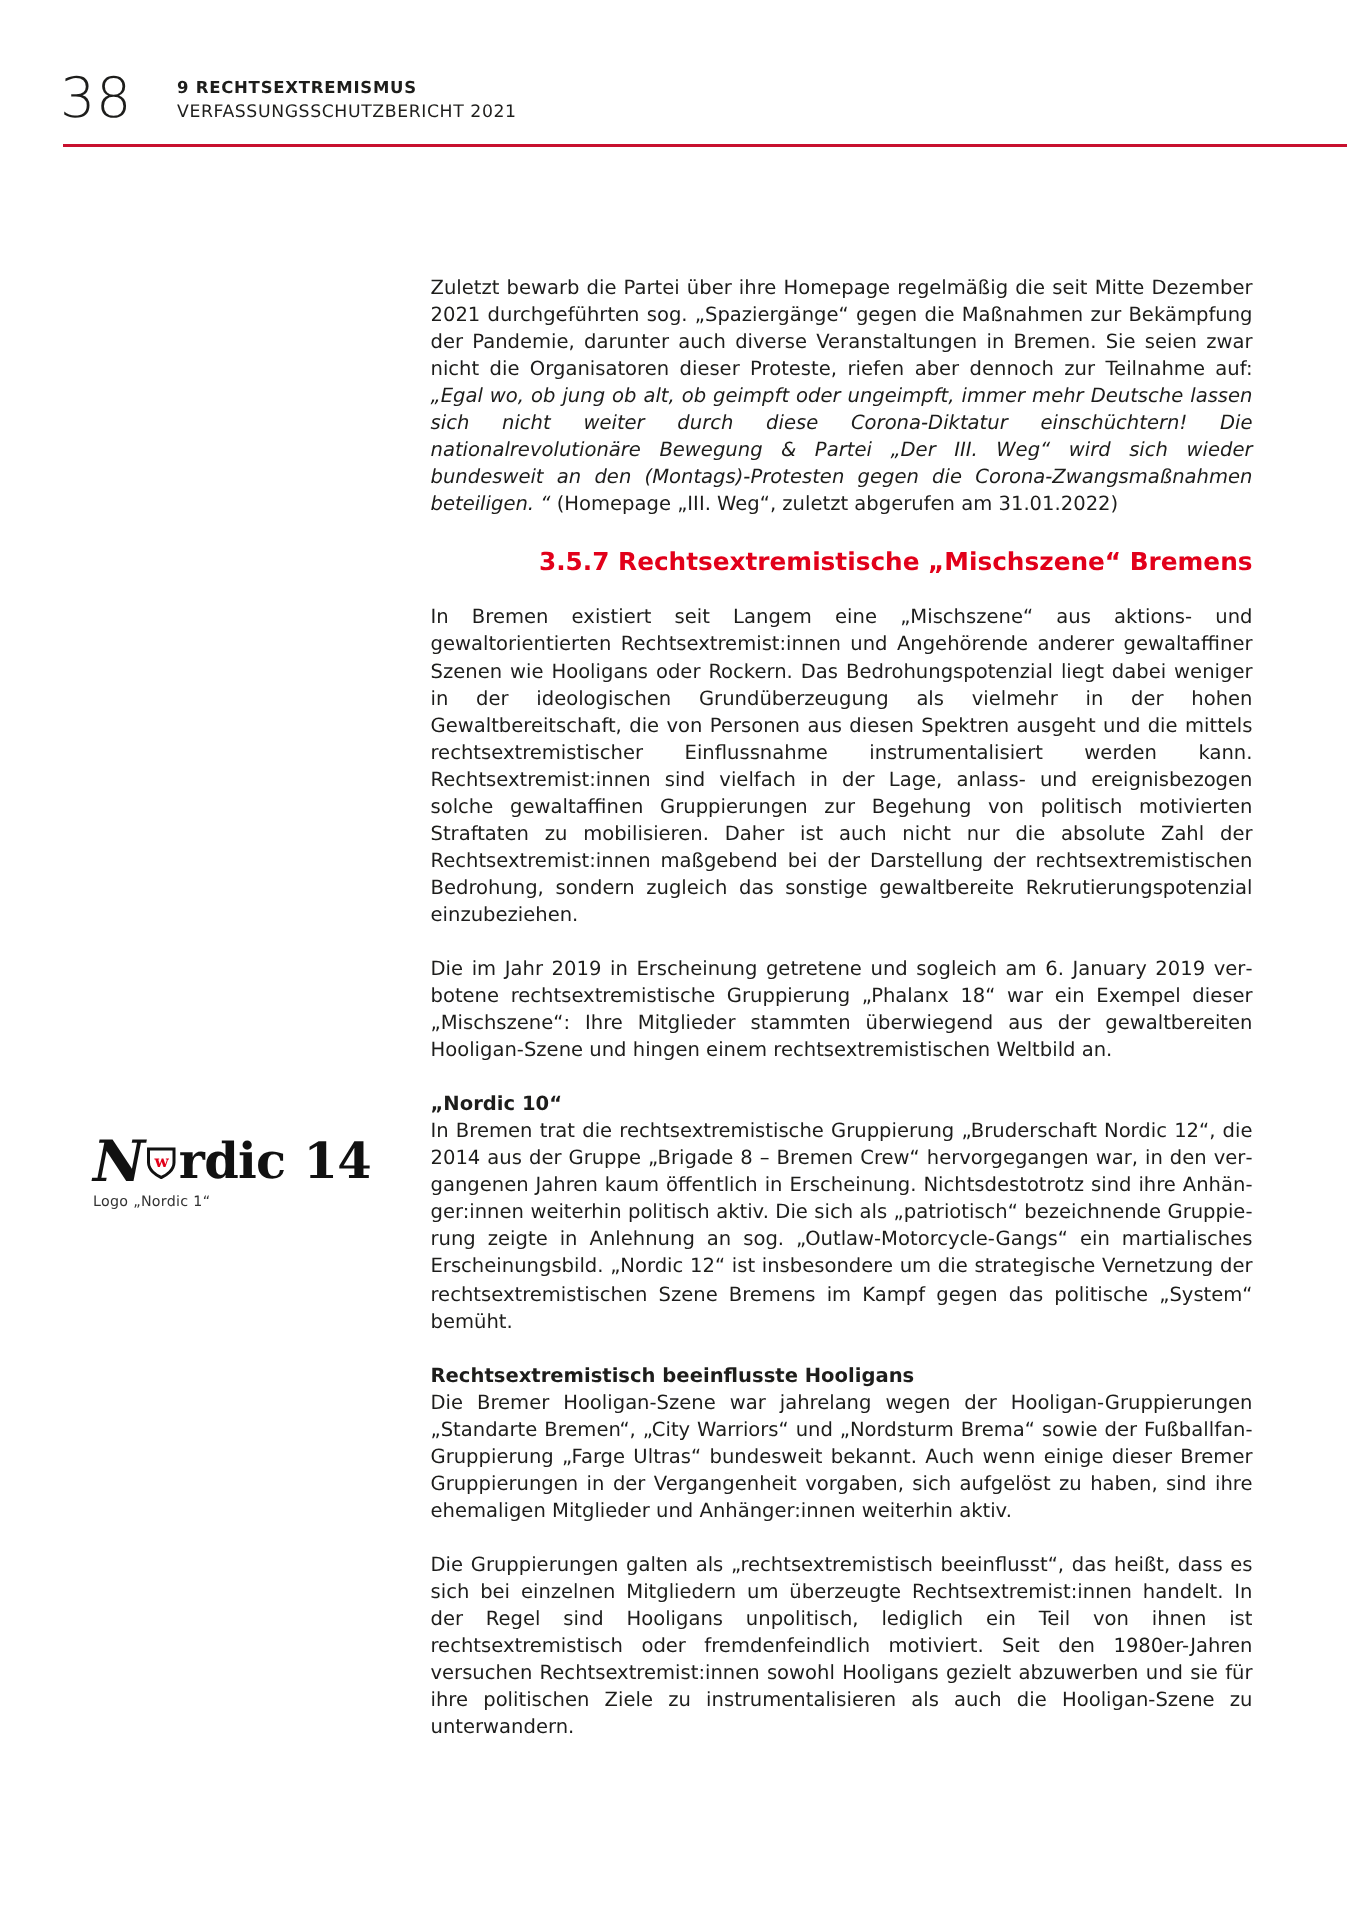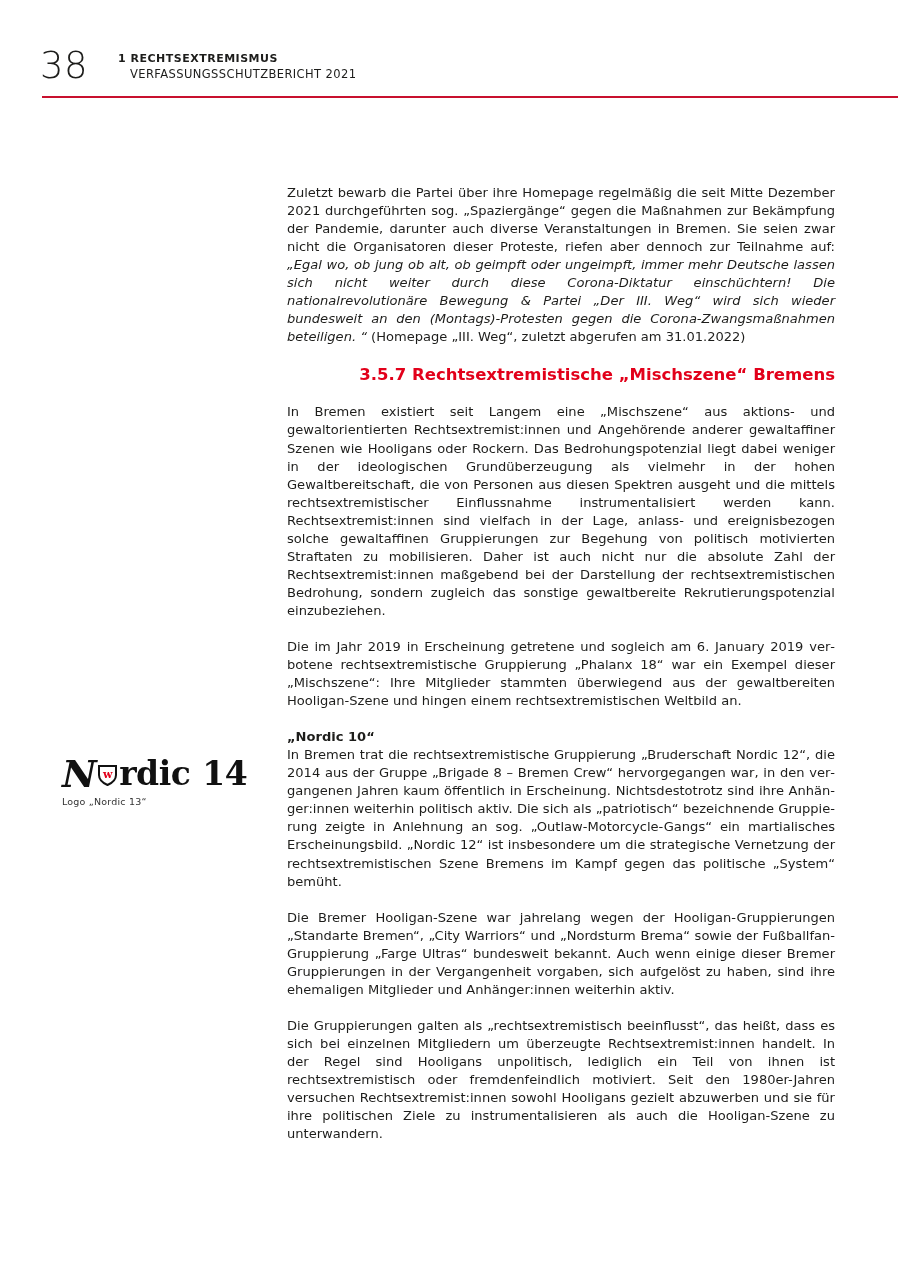--- a/index.html
+++ b/index.html
@@ -37,21 +37,21 @@
       left: 118px;
       top: 52px;
       font-size: 11px;
       font-weight: bold;
       letter-spacing: 0.5px;
       color: #1d1d1b;
       line-height: 13px;
     }
     .header-report {
       position: absolute;
-      left: 130px;
+      left: 118px;
       top: 67px;
       font-size: 11.5px;
       letter-spacing: 0.4px;
       color: #1d1d1b;
       line-height: 14px;
     }
     .header-rule {
       position: absolute;
       left: 42px;
       top: 96px;
@@ -121,49 +121,50 @@
       color: #333;
       margin-top: 2px;
       letter-spacing: 0.2px;
     }
   </style>
 </head>
 <body>
 
 <header class="page-header">
   <div class="page-number">38</div>
-  <div class="header-chapter">1  RECHTSEXTREMISMUS</div>
+  <div class="header-chapter">9  RECHTSEXTREMISMUS</div>
   <div class="header-report">VERFASSUNGSSCHUTZBERICHT 2021</div>
   <div class="header-rule"></div>
 </header>
 
 <aside class="logo-block">
   <div class="logo">
     <span class="logo-n">N</span>
     <svg class="shield" viewBox="0 0 21 22">
       <path d="M2 2 L19 2 L19 11 C19 16 14 19.5 10.5 21 C7 19.5 2 16 2 11 Z" fill="#ffffff" stroke="#111" stroke-width="2"></path>
       <text x="10.5" y="14" text-anchor="middle" font-family="DejaVu Serif, serif" font-weight="bold" font-size="11" fill="#e2001a">w</text>
     </svg>
     <span class="logo-rest">rdic</span>
     <span class="logo-number">14</span>
   </div>
-  <div class="logo-caption">Logo „Nordic 13“</div>
+  <div class="logo-caption">Logo „Nordic 1“</div>
 </aside>
 
 <main class="main-column">
   <p><span>Zuletzt bewarb die Partei über ihre Homepage regelmäßig die seit Mitte Dezember 2021 durchgeführten sog. „Spaziergänge“ gegen die Maßnahmen zur Bekämpfung der Pandemie, darunter auch diverse Veranstaltungen in Bremen. Sie seien zwar nicht die Organisatoren dieser Proteste, riefen aber dennoch zur Teilnahme auf: </span><em>„Egal wo, ob jung ob alt, ob geimpft oder ungeimpft, immer mehr Deutsche lassen sich nicht weiter durch diese Corona-Diktatur einschüchtern! Die nationalrevolutionäre Bewe­gung &amp; Partei „Der III. Weg“ wird sich wieder bundesweit an den (Montags)-Protes­ten gegen die Corona-Zwangsmaßnahmen beteiligen. “</em><span> (Homepage „III. Weg“, zuletzt abgerufen am 31.01.2022)</span></p>
 
   <h2 class="section-heading">3.5.7 Rechtsextremistische „Mischszene“ Bremens</h2>
 
   <p>In Bremen existiert seit Langem eine „Mischszene“ aus aktions- und gewaltorientier­ten Rechtsextremist:innen und Angehörende anderer gewaltaffiner Szenen wie Hooli­gans oder Rockern. Das Bedrohungspotenzial liegt dabei weniger in der ideologischen Grundüberzeugung als vielmehr in der hohen Gewaltbereitschaft, die von Personen aus diesen Spektren ausgeht und die mittels rechtsextremistischer Einflussnahme in­strumentalisiert werden kann. Rechtsextremist:innen sind vielfach in der Lage, anlass- und ereignisbezogen solche gewaltaffinen Gruppierungen zur Begehung von politisch motivierten Straftaten zu mobilisieren. Daher ist auch nicht nur die absolute Zahl der Rechtsextremist:innen maßgebend bei der Darstellung der rechtsextremistischen Bedrohung, sondern zugleich das sonstige gewaltbereite Rekrutierungspotenzial ein­zubeziehen.</p>
   <p>Die im Jahr 2019 in Erscheinung getretene und sogleich am 6. January 2019 ver­botene rechtsextremistische Gruppierung „Phalanx 18“ war ein Exempel dieser „Mischszene“: Ihre Mitglieder stammten überwiegend aus der gewaltbereiten Hooli­gan-Szene und hingen einem rechtsextremistischen Weltbild an.</p>
 
   <p>
     <span class="sub-heading">„Nordic 10“</span>
     <span>In Bremen trat die rechtsextremistische Gruppierung „Bruderschaft Nordic 12“, die 2014 aus der Gruppe „Brigade 8 – Bremen Crew“ hervorgegangen war, in den ver­gangenen Jahren kaum öffentlich in Erscheinung. Nichtsdestotrotz sind ihre Anhän­ger:innen weiterhin politisch aktiv. Die sich als „patriotisch“ bezeichnende Gruppie­rung zeigte in Anlehnung an sog. „Outlaw-Motorcycle-Gangs“ ein martialisches Erscheinungsbild. „Nordic 12“ ist insbesondere um die strategische Vernetzung der rechtsextremistischen Szene Bremens im Kampf gegen das politische „System“ bemüht.</span>
   </p>
 
   <p>
+    <span class="sub-heading">Rechtsextremistisch beeinflusste Hooligans</span>
     <span>Die Bremer Hooligan-Szene war jahrelang wegen der Hooligan-Gruppierungen „Stan­darte Bremen“, „City Warriors“ und „Nordsturm Brema“ sowie der Fußballfan-Gruppierung „Farge Ultras“ bundesweit bekannt. Auch wenn einige dieser Bremer Gruppierungen in der Vergangenheit vorgaben, sich aufgelöst zu haben, sind ihre ehe­maligen Mitglieder und Anhänger:innen weiterhin aktiv.</span>
   </p>
 
   <p>Die Gruppierungen galten als „rechtsextremistisch beeinflusst“, das heißt, dass es sich bei einzelnen Mitgliedern um überzeugte Rechtsextremist:innen handelt. In der Regel sind Hooligans unpolitisch, lediglich ein Teil von ihnen ist rechtsextremistisch oder fremdenfeindlich motiviert. Seit den 1980er-Jahren versuchen Rechtsextremist:innen sowohl Hooligans gezielt abzuwerben und sie für ihre politischen Ziele zu instrumen­talisieren als auch die Hooligan-Szene zu unterwandern.</p>
 </main>
 
 </body></html>

